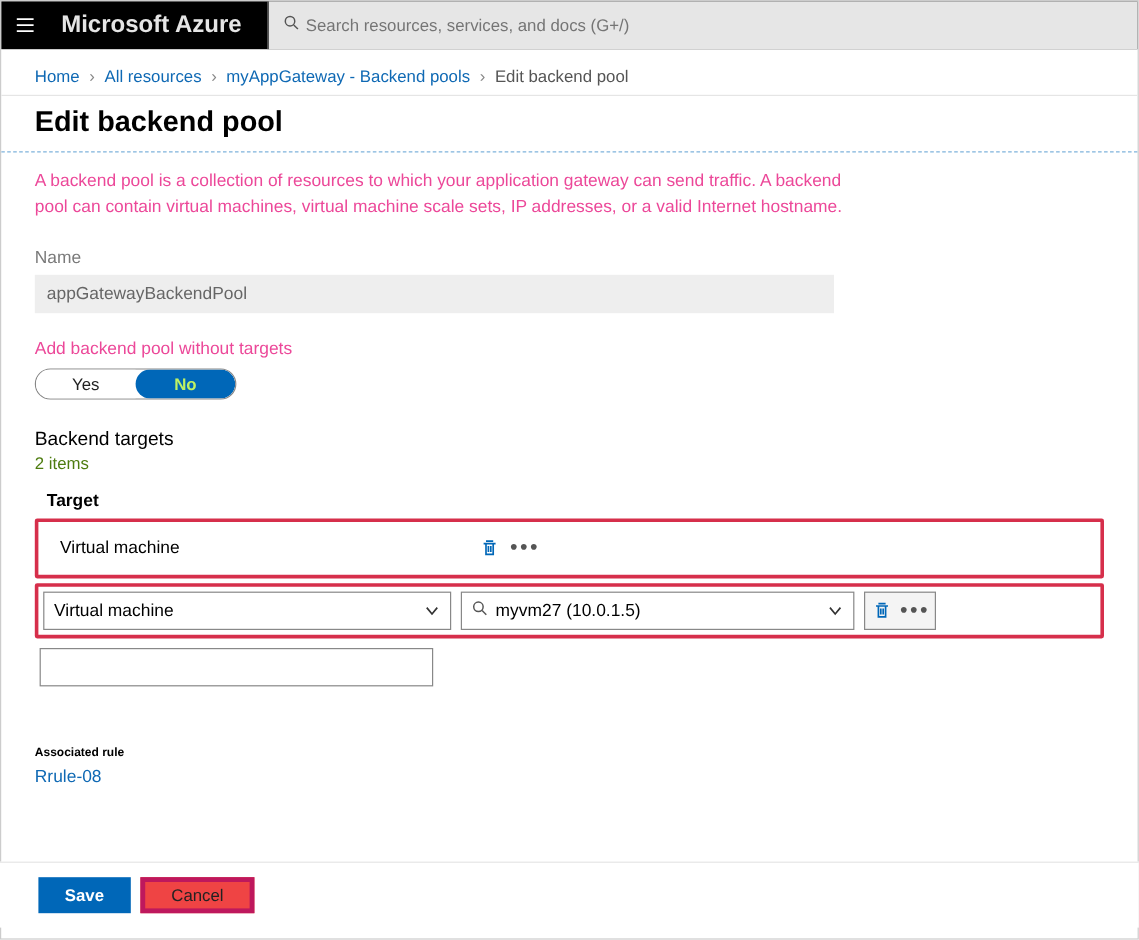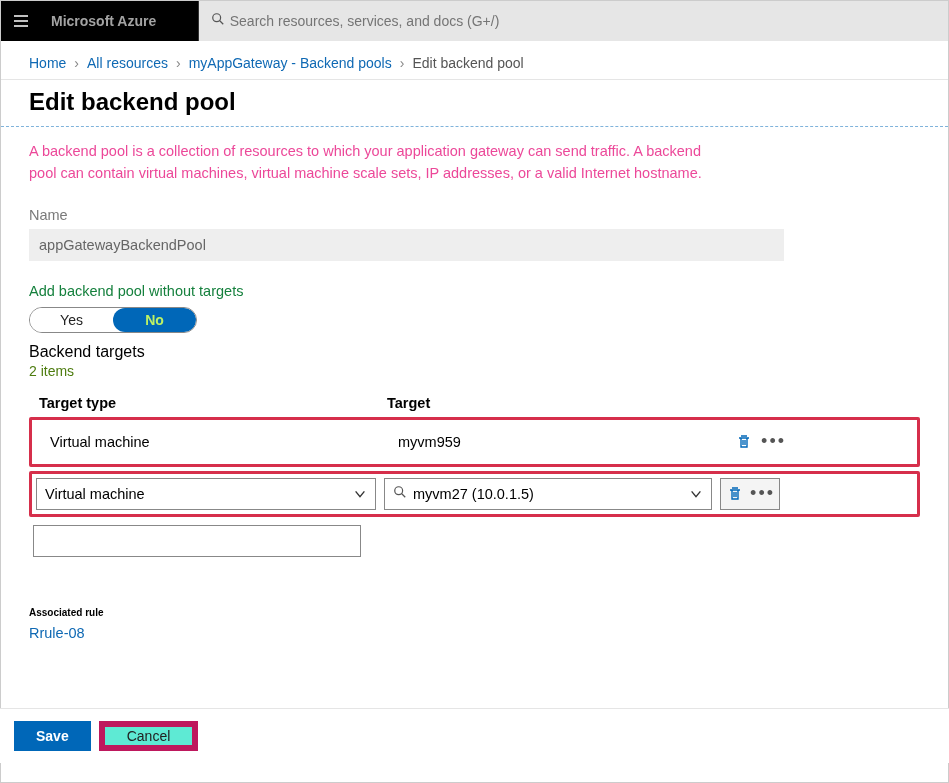--- a/index.html
+++ b/index.html
@@ -1,36 +1,36 @@
 <!DOCTYPE html>
 <html><head>
 <meta charset="utf-8">
 <style>
   * { margin: 0; padding: 0; box-sizing: border-box; font-family: "Segoe UI", Arial, sans-serif; }
   body { background: #fff; width: 949px; height: 783px; overflow: hidden; border:1px solid #ccc;}
   
   .topbar { background:#000; height:40px; display:flex; align-items:center; }
   .hamburger { width:40px; display:flex; align-items:center; justify-content:center; color:#fff; cursor:pointer;}
-  .brand { color:#a3a3a3; font-weight:600; font-size:14px; padding:0 42px 0 10px; }
+  .brand { color:#e5e5e5; font-weight:600; font-size:20px; padding:0 22px 0 10px; }
   .searchwrap { flex:1; background:#e6e6e6; height:100%; display:flex; align-items:center; padding:0 12px; color:#555; border-left:1px solid #333;}
   .searchwrap input { border:none; background:transparent; flex:1; outline:none; font-size:14px; color:#333;}
   
   .breadcrumb { padding:14px 28px 8px; font-size:14px; display:flex; align-items:center; gap:8px; color:#555; border-bottom:1px solid #e5e5e5;}
   .breadcrumb a { color:#0f69b4; text-decoration:none; cursor:pointer;}
   .breadcrumb .sep { color:#888;}
   
   .page { padding: 8px 28px 16px; }
   h1 { font-size:24px; font-weight:600; margin-bottom:10px;}
   .dashline { border-top:1px dashed #7fb3db; margin:4px -28px 14px;}
   .desc { color:#ec4899; font-size:14.5px; line-height:1.5; max-width:700px; margin-bottom:22px;}
   .field-label-muted { color:#7a7a7a; font-size:14.5px; margin-bottom:6px;}
-  .name-input { background:#eee; width:755px; padding:8px 10px; color:#666; font-size:14.5px; margin-bottom:22px;}
-  .field-label { font-size:14.5px; margin-bottom:8px; color:#15803d;}
+  .name-input { background:#eee; width:666px; padding:8px 10px; color:#666; font-size:14.5px; margin-bottom:22px;}
+  .field-label { font-size:14.5px; margin-bottom:8px; color:#ec4899;}
   
-  .toggle { display:flex; width:168px; border:1px solid #888; border-radius:20px; overflow:hidden; margin-bottom:10px;}
+  .toggle { display:flex; width:168px; border:1px solid #888; border-radius:20px; overflow:hidden; margin-bottom:25px;}
   .toggle > div { flex:1; text-align:center; padding:4px 0; font-size:14px; cursor:pointer;}
   .toggle .no { background:#0067b8; color:#bef264; font-weight:600; border-radius:20px;}
   .toggle .yes { background:#fff; color:#222;}
   .section-h { font-size:16px; margin-bottom:2px;}
   .count { font-size:14px; color:#4d7c0f; margin-bottom:10px;}
   
   .thead { display:flex; gap:8px; padding:6px 10px; font-weight:600; font-size:14.5px;}
   .col-type { width:340px;}
   .col-target { width:328px;}
   .col-act { width:70px;}
@@ -46,24 +46,24 @@
   .dots { color:#555; font-size:18px; letter-spacing:2px; cursor:pointer;}
   .row1 .cell { border:none;}
   .row1 { padding:6px 10px;}
   svg.caret { width:14px; height:14px;}
   .searchicon { margin-right:6px; color:#555;}
   
   .assoc { margin-top:46px;}
   .assoc-h { font-weight:600; font-size:10px; margin-bottom:6px;}
   .rule-link{ color:#0f69b4; font-size:14.5px; cursor:pointer;}
   
-  .footer { position:absolute; bottom:20px; left:0; right:0; padding:12px 14px; border-top:1px solid #e5e5e5; display:flex; gap:8px; background:#fff;}
+  .footer { position:absolute; bottom:10px; left:0; right:0; padding:12px 32px; border-top:1px solid #e5e5e5; display:flex; gap:8px; background:#fff;}
   .btn { height:30px; padding:0 22px; font-size:14px; display:flex; align-items:center; cursor:pointer;}
   .btn-primary { background:#0067b8; color:#fff; font-weight:600; border:none;}
-  .btn-secondary { background:#5eead4; border:6px solid #be185d; color:#222;}
+  .btn-secondary { background:#ef4444; border:4px solid #be185d; color:#222;}
 </style>
 </head>
 <body>
 
 <div class="topbar">
   <div class="hamburger">
     <svg width="18" height="18" viewBox="0 0 18 18">
         <path d="M2 4h14M2 9h14M2 14h14" stroke="#fff" stroke-width="1.5"></path>
       </svg>
   </div>
@@ -101,28 +101,26 @@
   <div class="field-label">Add backend pool without targets</div>
   <div class="toggle">
     <div class="yes">Yes</div>
     <div class="no">No</div>
   </div>
 
   <div class="section-h">Backend targets</div>
   <div class="count">2 items</div>
 
   <div class="thead">
-    <div class="col-type">Target type</div>
     <div class="col-target">Target</div>
     <div class="col-act"></div>
   </div>
 
   <div class="row row1 hl">
     <div class="cell col-type">Virtual machine</div>
-    <div class="cell col-target">myvm959</div>
     <div class="actions">
       <span class="icon-btn">
         <svg width="16" height="16" viewBox="0 0 16 16">
             <path d="M5 2h6M3 4h10M5 4v9h6V4M7 6v5M9 6v5" stroke="#0067b8" fill="none" stroke-width="1.4"></path>
           </svg>
       </span>
       <span class="dots">•••</span>
     </div>
   </div>
 

